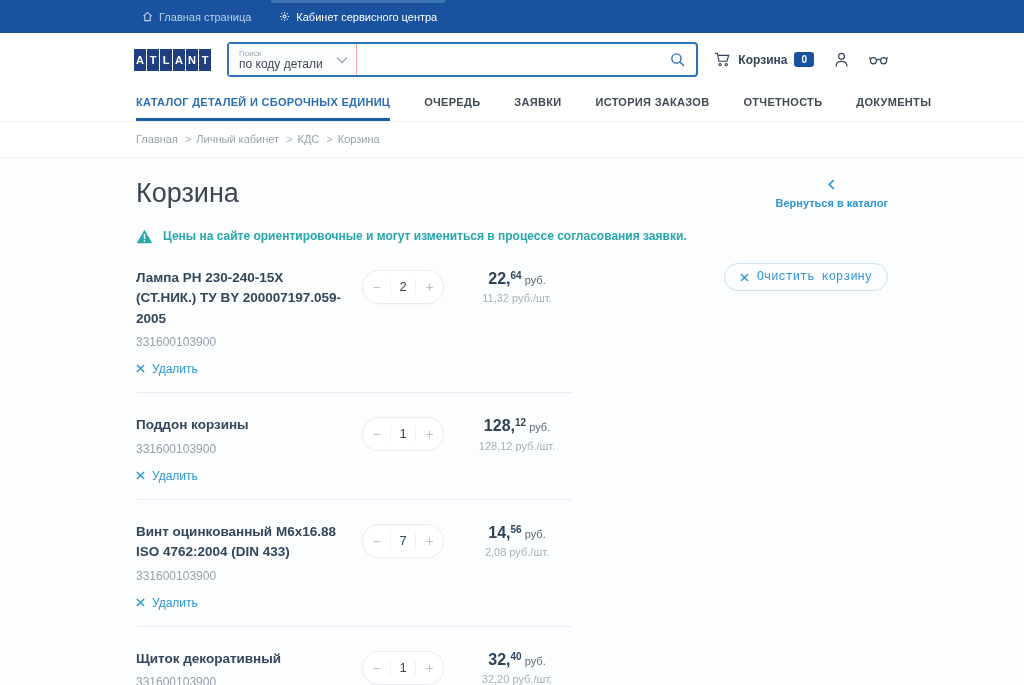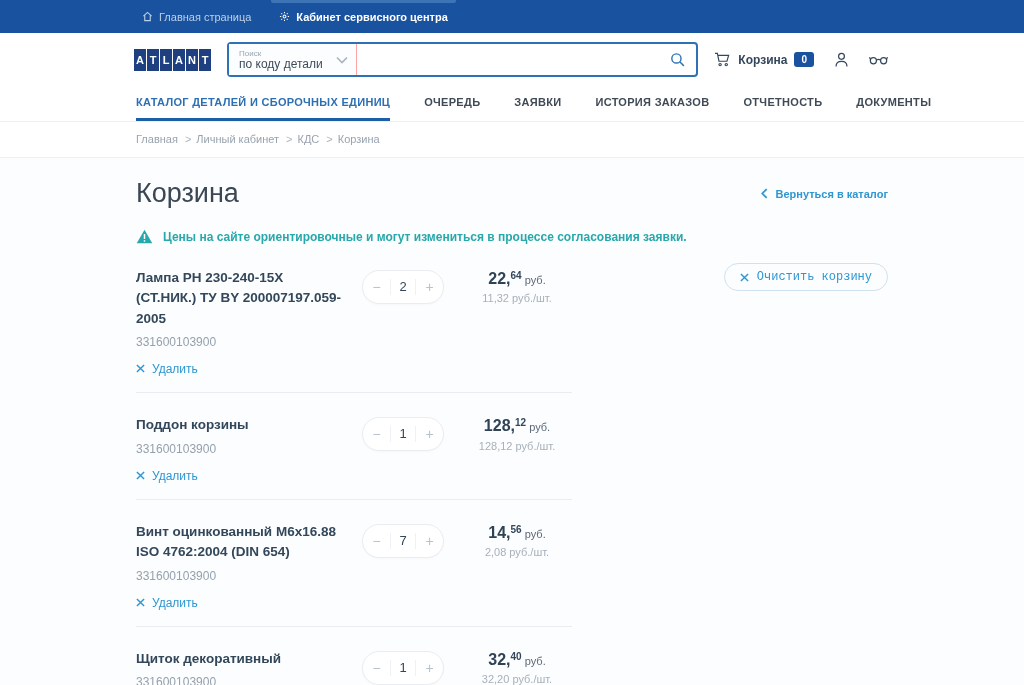--- a/index.html
+++ b/index.html
@@ -7,21 +7,21 @@
   body {
     font-family: "Liberation Sans", "DejaVu Sans", sans-serif;
     background:#fff; color:#33475b; font-size:13px;
   }
   svg { display:block; }
 
   
   .topbar { height:33px; background:#19529e; display:flex; align-items:stretch; padding-left:128px; }
   .topbar-item { position:relative; display:flex; align-items:center; gap:6px; padding:0 14px;
     color:#bcd0e8; font-size:11px; cursor:pointer; }
-  .topbar-item.active { color:#fff; font-weight:bold; }
+  .topbar-item.active { color:#fff; font-weight:normal; }
   .topbar-item.active::before { content:""; position:absolute; top:0; left:6px; right:6px; height:3px;
     background:#3c74b5; border-radius:0 0 2px 2px; }
   .topbar-item svg { stroke:#bcd0e8; }
   .topbar-item.active svg { stroke:#fff; }
 
   
   .header { height:53px; background:#fff; display:flex; align-items:center; padding:0 136px 0 134px; }
   .logo { display:flex; gap:1px; cursor:pointer; }
   .logo-tile { width:12px; height:22px; background:#1e4080; color:#fff; font-weight:bold; font-size:11px;
     display:flex; align-items:center; justify-content:center; }
@@ -55,22 +55,22 @@
     background:#fff; display:flex; gap:5px; }
   .crumb-wrap { display:flex; gap:7px; }
   .crumb { cursor:pointer; }
   .crumb-sep { color:#aab4bd; }
 
   
   .main { padding:20px 136px 0; background:#fcfdfe; min-height:520px; }
   .title-row { display:flex; justify-content:space-between; align-items:center; }
   .page-title { font-size:27px; font-weight:500; color:#3b4754; }
   .back-link { display:flex; align-items:center; gap:7px; color:#2e96d1; font-size:11px; font-weight:bold;
-    cursor:pointer; }
-  .notice { display:flex; align-items:center; gap:10px; margin-top:20px; }
+    cursor:pointer;flex-direction:column; }
+  .notice { display:flex; gap:10px; margin-top:20px; }
   .notice-text { color:#27a8ab; font-size:12px; font-weight:bold; }
 
   .content { display:flex; gap:60px; margin-top:2px; }
   .items-col { width:436px; }
   .cart-item { display:grid; grid-template-columns:1fr 82px 110px; column-gap:18px;
     padding:22px 0 16px; border-bottom:1px solid #e9edf1; }
   .item-title { font-size:13.5px; font-weight:bold; color:#33475b; line-height:1.5; }
   .item-code { font-size:12px; color:#95a1ad; margin-top:6px; }
   .item-remove { display:inline-flex; align-items:center; gap:7px; margin-top:13px;
     color:#2e96d1; font-size:12px; cursor:pointer; }
@@ -322,21 +322,21 @@
           <div class="price-col">
             <div>
               <span class="price-main">128,</span><span class="price-sup">12</span><span class="price-cur"> руб.</span>
             </div>
             <div class="price-unit">128,12 руб./шт.</div>
           </div>
         </div>
 
         <div class="cart-item">
           <div>
-            <div class="item-title">Винт оцинкованный M6x16.88 ISO 4762:2004 (DIN 654)</div>
+            <div class="item-title">Винт оцинкованный M6x16.88 ISO 4762:2004 (DIN 433)</div>
             <div class="item-code">331600103900</div>
             <div class="item-remove">
               <span>
                 <svg width="9" height="9" viewBox="0 0 10 10" stroke="#2e96d1" stroke-width="1.6">
                   <path d="M1 1 L9 9 M9 1 L1 9"></path>
                 </svg>
               </span>
               <span>Удалить</span>
             </div>
           </div>

